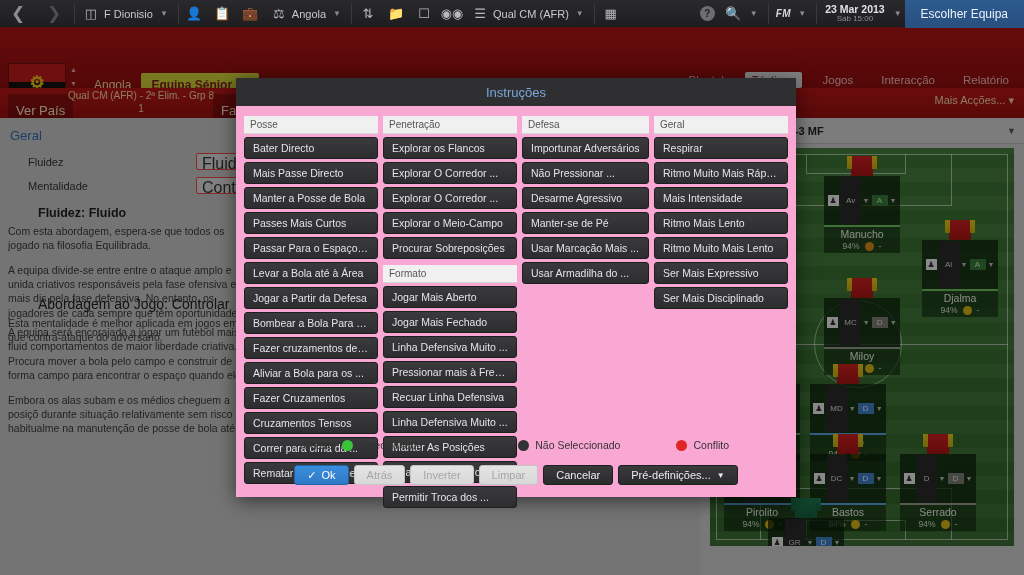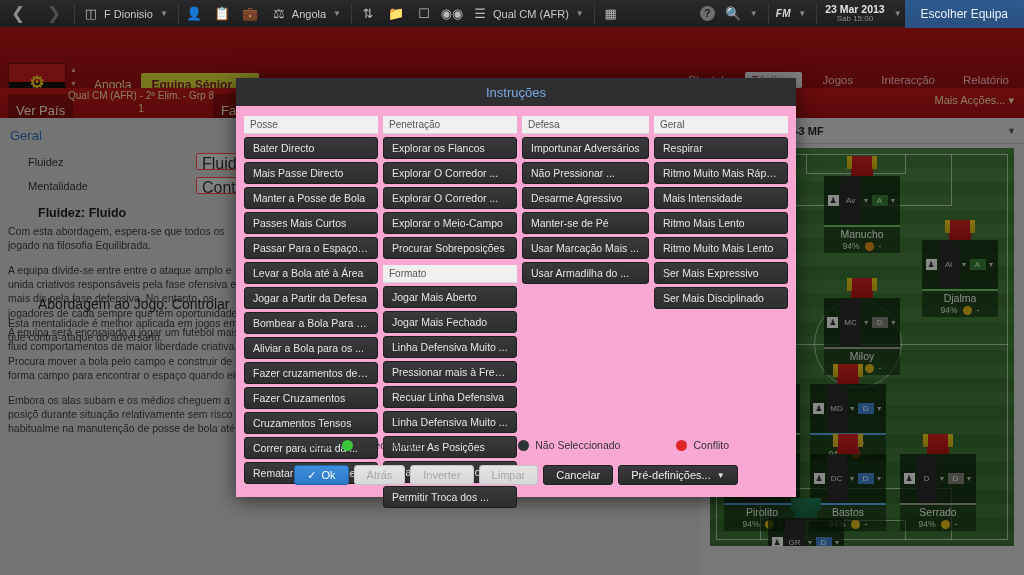--- a/index.html
+++ b/index.html
@@ -502,22 +502,22 @@
         <div class="col">
           <div class="col-head">Posse</div>
           <div class="opt">Bater Directo</div>
           <div class="opt">Mais Passe Directo</div>
           <div class="opt">Manter a Posse de Bola</div>
           <div class="opt">Passes Mais Curtos</div>
           <div class="opt">Passar Para o Espaço ...</div>
           <div class="opt">Levar a Bola até à Área</div>
           <div class="opt">Jogar a Partir da Defesa</div>
           <div class="opt">Bombear a Bola Para a ...</div>
+          <div class="opt">Fazer cruzamentos de ...</div>
           <div class="opt">Aliviar a Bola para os ...</div>
-          <div class="opt">Fazer cruzamentos de ...</div>
           <div class="opt">Fazer Cruzamentos</div>
           <div class="opt">Cruzamentos Tensos</div>
           <div class="opt">Correr para cima da ...</div>
           <div class="opt">Rematar Sempre Que ...</div>
         </div>
 
         <div class="col">
           <div class="col-head">Penetração</div>
           <div class="opt">Explorar os Flancos</div>
           <div class="opt">Explorar O Corredor ...</div>

